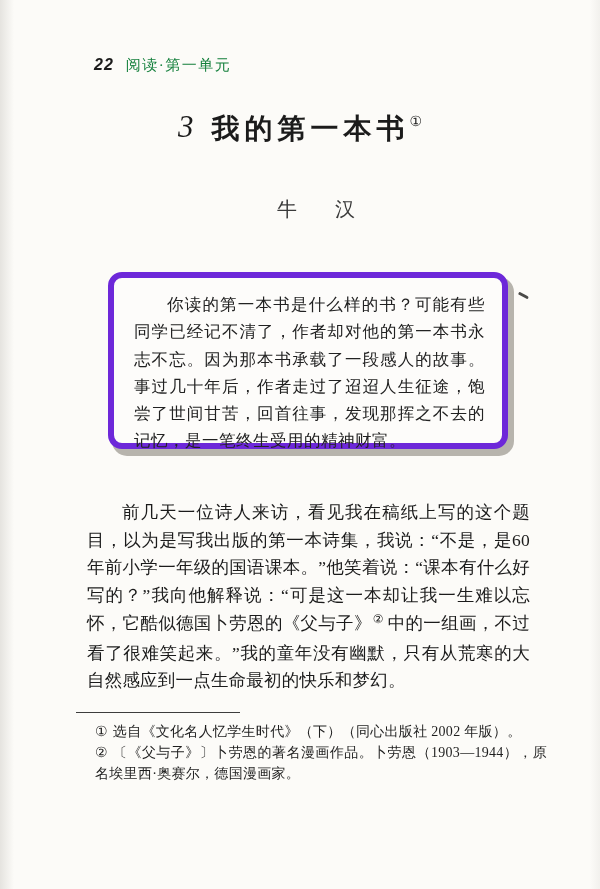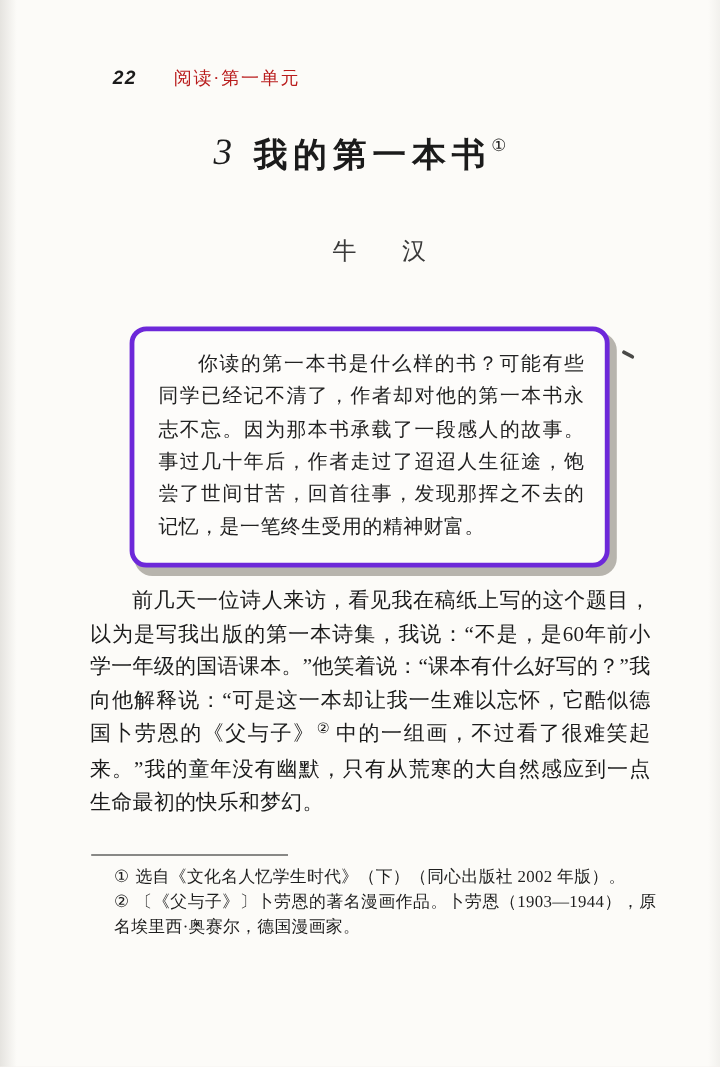--- a/index.html
+++ b/index.html
@@ -19,60 +19,60 @@
       linear-gradient(90deg, rgba(110,105,95,0.16), rgba(110,105,95,0) 14px),
       linear-gradient(270deg, rgba(110,105,95,0.07), rgba(110,105,95,0) 10px);
   }
 
   
   .header { position:absolute; top:56px; left:94px; display:flex; align-items:baseline; }
   .page-num {
     font-family:"Liberation Sans","DejaVu Sans",sans-serif;
     font-weight:700; font-size:16px; letter-spacing:1px;font-style:italic;
   }
-  .section-title { margin-left:31px; font-size:15px; letter-spacing:1.5px; color:#b91c1c; }
+  .section-title { margin-left:12px; font-size:15px; letter-spacing:1.5px; color:#15803d; }
 
   
   .title-row { position:absolute; top:110px; left:0; width:100%; text-align:center; white-space:nowrap; }
   .lesson-num {
     display:inline-block; font-style:italic; font-size:31px; margin-right:18px;
     transform:translateY(-1px);
   }
   .lesson-title {
     font-family:Liberation Serif, serif;
     font-weight:900; font-size:28px; letter-spacing:5px;
   }
   .title-sup { font-size:14px; position:relative; top:-12px; font-weight:400; letter-spacing:0; }
 
   .author {
     position:absolute; top:196px; left:16px; width:100%; text-align:center;
     font-size:20px; letter-spacing:9px; color:#3a3a3a; padding-left:9px; box-sizing:border-box;
   }
 
   
   .intro-box {
-    position:absolute; left:108px; top:272px; width:400px; height:201px;
+    position:absolute; left:108px; top:272px; width:400px; height:177px;
     box-sizing:border-box; background:#fdfcfa;
-    border:4px solid #6d28d9; border-radius:14px;
+    border:6px solid #6d28d9; border-radius:14px;
     box-shadow:5px 6px 0 1px #b7b4ad;
     padding:13px 17px 0 20px;
   }
   .intro-box p {
     margin:0; font-size:16.5px; line-height:27.3px;
     text-indent:2em; letter-spacing:0.5px; text-align:justify; color:#222;
   }
   .tick-mark {
     position:absolute; left:518px; top:294px; width:11px; height:3px;
     background:#4a4a48; border-radius:2px 3px 2px 2px; transform:rotate(28deg);
   }
 
   
   .body-text { position:absolute; left:75px; top:487px; width:467px; }
   .body-text p {
-    margin:0; font-size:17.5px; line-height:27.7px;
+    margin:12px; font-size:17.5px; line-height:27.7px;
     text-indent:2em; text-align:justify; letter-spacing:0.2px;
   }
   .fn-ref { font-size:12px; position:relative; top:-6px; margin:0 4px 0 1px; }
 
   
   .fn-rule { position:absolute; left:76px; top:712px; width:164px; height:0; border-top:1.4px solid #3d3d3d; }
   .footnotes { position:absolute; left:95px; top:721px; width:452px; }
   .footnotes p { margin:0; font-size:14px; line-height:21px; text-align:justify; letter-spacing:0.3px; color:#1e1e1e; }
   .fn-marker { margin-right:5px; }
 </style>

